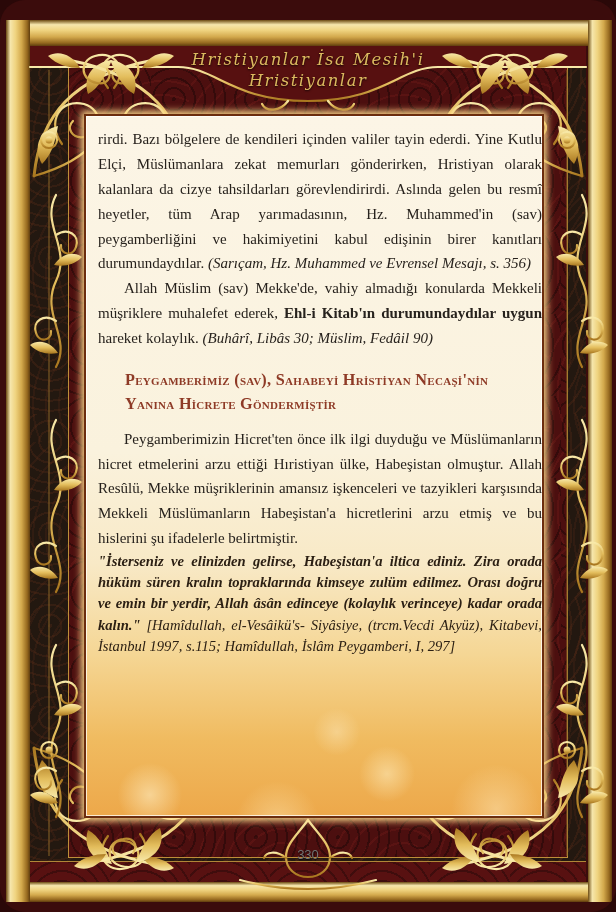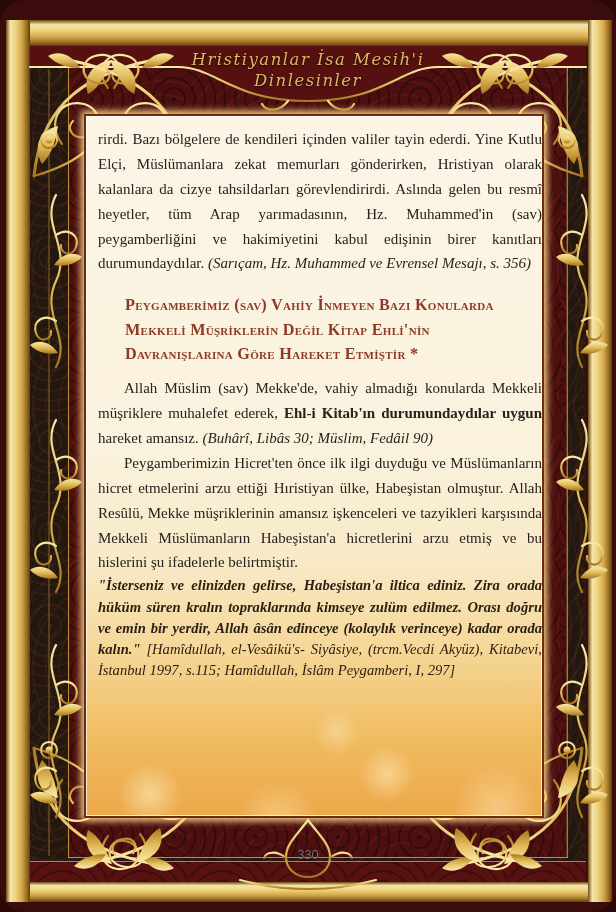--- a/index.html
+++ b/index.html
@@ -182,30 +182,30 @@
 
     <g>
       <path d="M240 880 Q308 898 376 880" class="st2" stroke="#8a6426"></path>
       <path d="M308 820 C297 835 286 844 286 857 C286 869 296 877 308 877 C320 877 330 869 330 857 C330 844 319 835 308 820 Z" fill="#4c0f0f" class="st2" stroke="url(#gg)"></path>
       <path class="st2" d="M286 858 C276 850 266 852 264 858 M330 858 C340 850 350 852 352 858"></path>
     </g>
   </svg>
 
   <div class="header-title">
     <span>Hristiyanlar İsa Mesih'i</span>
-    <span>Dinlesinler</span>
+    <span>Hristiyanlar</span>
   </div>
 
   <div class="paper">
     <p><span>rirdi. Bazı bölgelere de kendileri içinden valiler tayin ederdi. Yine Kutlu Elçi, Müslümanlara zekat memurları gönderirken, Hristiyan olarak kalanlara da cizye tahsildarları görevlendirirdi. Aslında gelen bu resmî heyetler, tüm Arap yarımadasının, Hz. Muhammed'in (sav) peygamberliğini ve hakimiyetini kabul edişinin birer kanıtları durumundaydılar. </span><span class="cite">(Sarıçam, Hz. Muhammed ve Evrensel Mesajı, s. 356)</span></p>
 
-    <h2 class="sect">Peygamberimiz (sav) Vahiy İnmeyen Bazı Konularda Mekkeli Müşriklerin Değil Kitap Ehli'nin Davranışlarına Göre Hareket Etmiştir *</h2>
-
-    <p class="indent"><span>Allah Müslim (sav) Mekke'de, vahiy almadığı konularda Mekkeli müşriklere muhalefet ederek, </span><span class="b">Ehl-i Kitab'ın durumundaydılar uygun</span><span> hareket amansız. </span><span class="cite">(Buhârî, Libâs 30; Müslim, Fedâil 90)</span></p>
-
+
+    <p class="indent"><span>Allah Müslim (sav) Mekke'de, vahiy almadığı konularda Mekkeli müşriklere muhalefet ederek, </span><span class="b">Ehl-i Kitab'ın durumundaydılar uygun</span><span> hareket kolaylık. </span><span class="cite">(Buhârî, Libâs 30; Müslim, Fedâil 90)</span></p>
+
+    <h2 class="sect">Peygamberimiz (sav), Sahabeyi Hristiyan Necaşi'nin Yanına Hicrete Göndermiştir</h2>
 
     <p class="indent">Peygamberimizin Hicret'ten önce ilk ilgi duyduğu ve Müslümanların hicret etmelerini arzu ettiği Hıristiyan ülke, Habeşistan olmuştur. Allah Resûlü, Mekke müşriklerinin amansız işkenceleri ve tazyikleri karşısında Mekkeli Müslümanların Habeşistan'a hicretlerini arzu etmiş ve bu hislerini şu ifadelerle belirtmiştir.</p>
 
     <p class="quote"><span>"İsterseniz ve elinizden gelirse, Habeşistan'a iltica ediniz. Zira orada hüküm süren kralın topraklarında kimseye zulüm edilmez. Orası doğru ve emin bir yerdir, Allah âsân edinceye (kolaylık verinceye) kadar orada kalın." </span><span class="cite">[Hamîdullah, el-Vesâikü's- Siyâsiye, (trcm.Vecdi Akyüz), Kitabevi, İstanbul 1997, s.115; Hamîdullah, İslâm Peygamberi, I, 297]</span></p>
   </div>
 
   <div class="page-number">330</div>
 
 </div>
 

